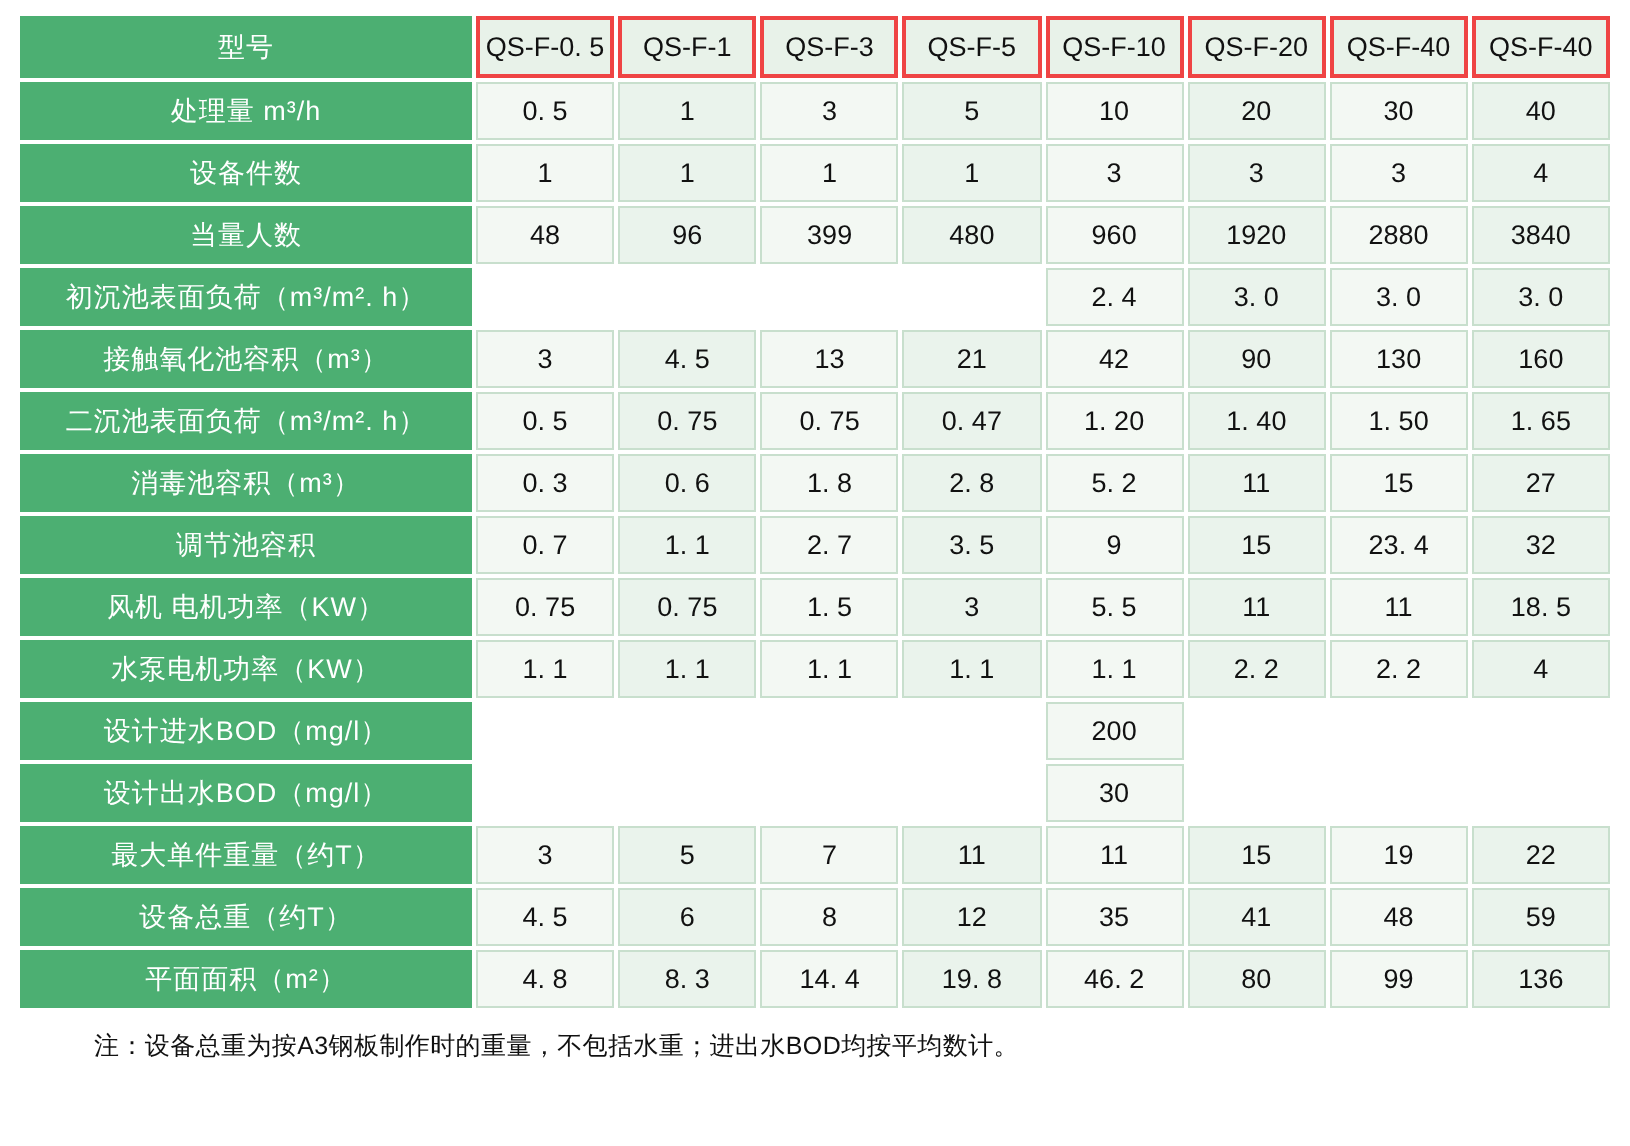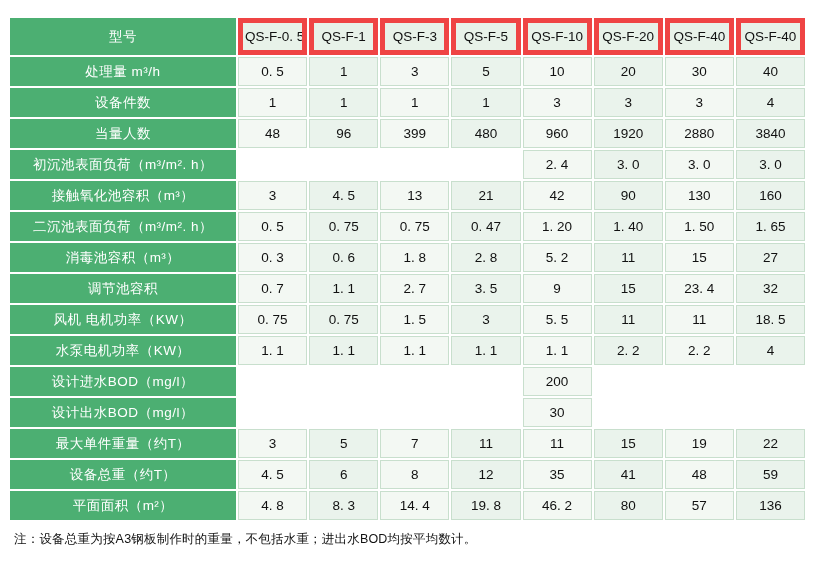--- a/index.html
+++ b/index.html
@@ -12,21 +12,21 @@
     background: #ffffff;
     font-family: "Liberation Sans", sans-serif;
     color: #1a1a1a;
     overflow: hidden;
   }
   #wrap {
     width: 651px;
     height: 573px;
     position: relative;
     box-sizing: border-box;
-    padding: 16px 8px 0 8px;
+    padding: 6px 8px 0 8px;
   }
   table.spec {
     border-collapse: separate;
     border-spacing: 2px;
     width: 799px;
     table-layout: fixed;
   }
   table.spec td {
     height: 27px;
     padding: 0 2px;
@@ -43,40 +43,41 @@
     color: #ffffff;
     font-size: 14px;
     width: 222px;
     letter-spacing: 0.5px;
   }
   td.colhead {
     background: #e8f2e9;
     color: #111111;
     font-size: 13.5px;
     font-weight: normal;
-    border: 5px solid #ef4444;
+    border: 2px solid #ef4444;
   }
   td.cell {
     background: #f3f8f3;
     border: 1px solid #c8dfcd;
     color: #111111;
   }
   td.cell.alt {
     background: #eaf3ec;
   }
   td.cell.blank {
     background: #ffffff;
     border: 1px solid #ffffff;
   }
   .note {
     margin-top: 9px;
     font-size: 12.5px;
     color: #111111;
     padding-left: 6px;
     letter-spacing: 0.2px;
+    margin-left: 33px;
   }
 </style>
 </head>
 <body>
 
 <div id="wrap">
   <table class="spec">
     <tbody id="tbody">
         <tr>
           <td class="rowhead">型号</td>
@@ -244,19 +245,19 @@
           <td class="cell alt">59</td>
         </tr>
         <tr>
           <td class="rowhead">平面面积（m²）</td>
           <td class="cell">4. 8</td>
           <td class="cell alt">8. 3</td>
           <td class="cell">14. 4</td>
           <td class="cell alt">19. 8</td>
           <td class="cell">46. 2</td>
           <td class="cell alt">80</td>
-          <td class="cell">57</td>
+          <td class="cell">99</td>
           <td class="cell alt">136</td>
         </tr>
       </tbody>
   </table>
   <div class="note">注：设备总重为按A3钢板制作时的重量，不包括水重；进出水BOD均按平均数计。</div>
 </div>
 
 </body></html>

